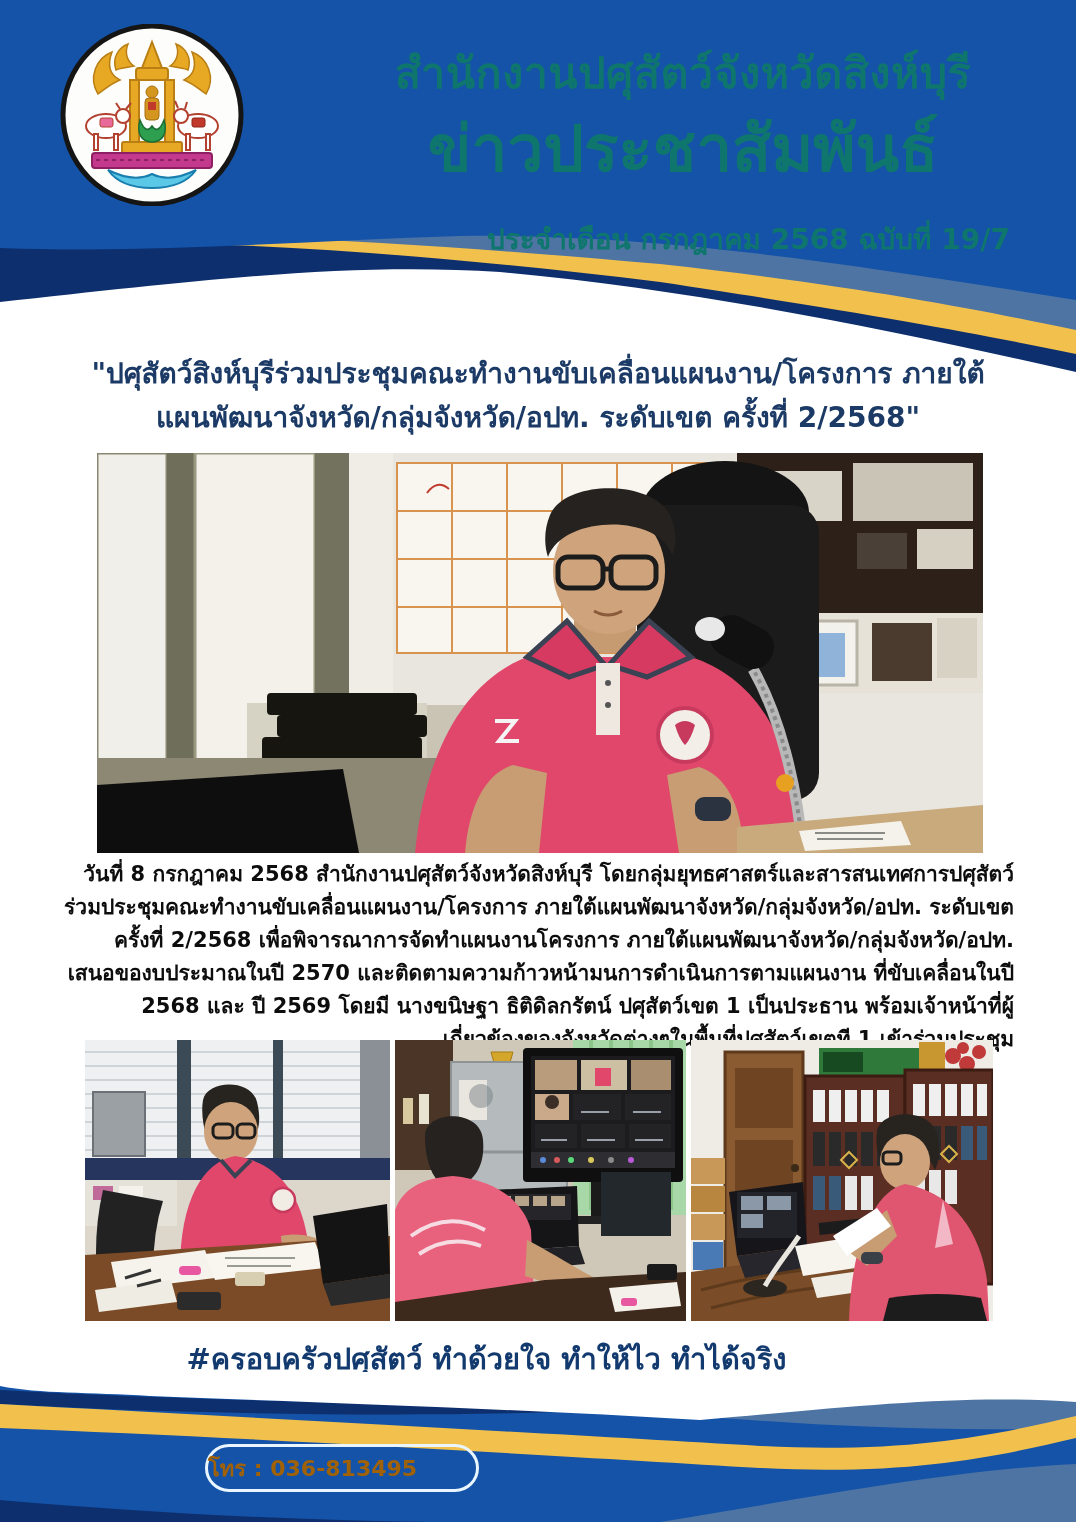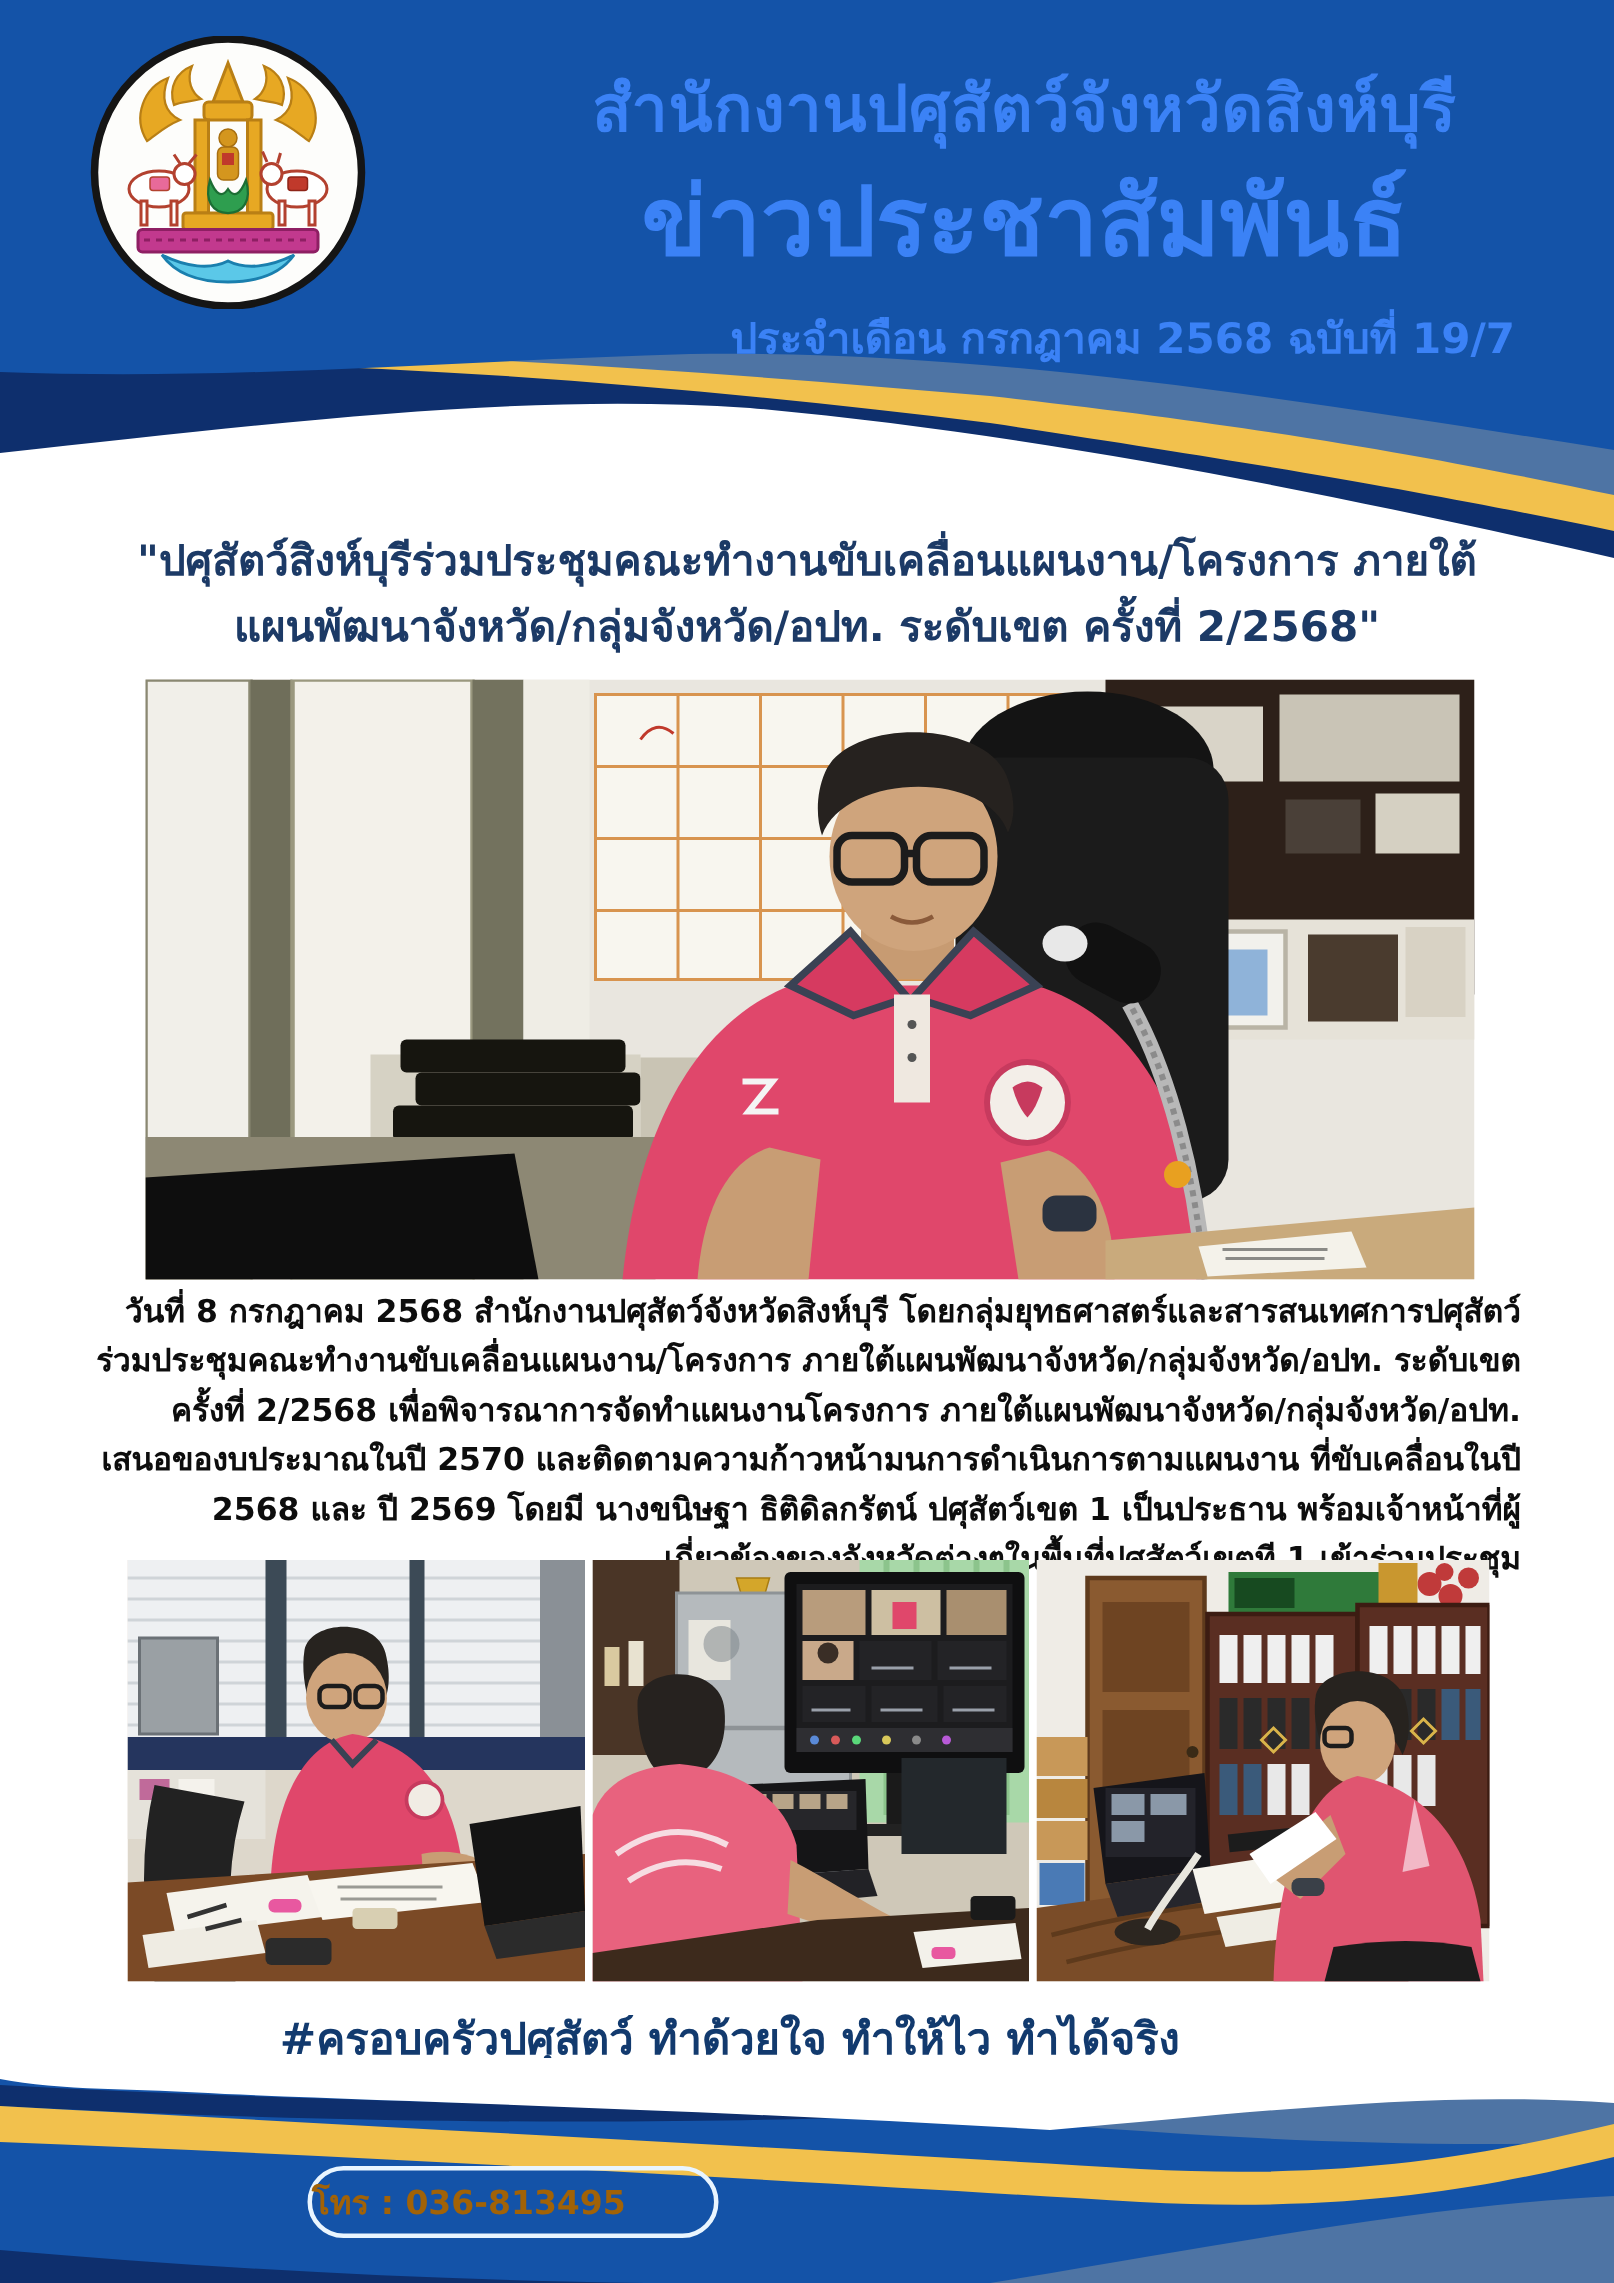--- a/index.html
+++ b/index.html
@@ -4,24 +4,24 @@
 <style>
   html,body { margin:0; padding:0; background:#ffffff; }
   .page {
     position:relative; width:1076px; height:1522px; overflow:hidden;
     background:#ffffff; font-family:"DejaVu Sans","Liberation Sans",sans-serif;
   }
   svg { display:block; }
   
   .header-waves { position:absolute; top:0; left:0; width:1076px; height:372px; }
   .logo { position:absolute; top:24px; left:60px; width:184px; height:182px; }
-  .header-text { position:absolute; top:44px; left:356px; width:654px; color:#3b82f6; }
+  .header-text { position:absolute; top:44px; left:356px; width:654px; color:#0f766e; }
   .org-name  { font-size:43px; font-weight:700; text-align:center; line-height:58px; letter-spacing:0.5px; }
   .doc-type  { font-size:64px; font-weight:700; text-align:center; line-height:86px; margin-top:4px; }
-  .issue-line{ font-size:28px; font-weight:700; text-align:right;  line-height:40px; margin-top:14px; }
+  .issue-line{ font-size:28px; font-weight:700; text-align:right;  line-height:40px; margin-top:28px; }
   
   .headline {
     position:absolute; top:352px; left:40px; width:996px;
     color:#1c3a66; font-size:28px; font-weight:700; text-align:center; line-height:44px;
   }
   
   .main-photo { position:absolute; top:453px; left:97px; width:886px; height:400px; margin:0; }
   .photo-row figure { position:absolute; margin:0; top:1040px; height:281px; }
   .photo-a { left:85px;  width:305px; }
   .photo-b { left:395px; width:291px; }

